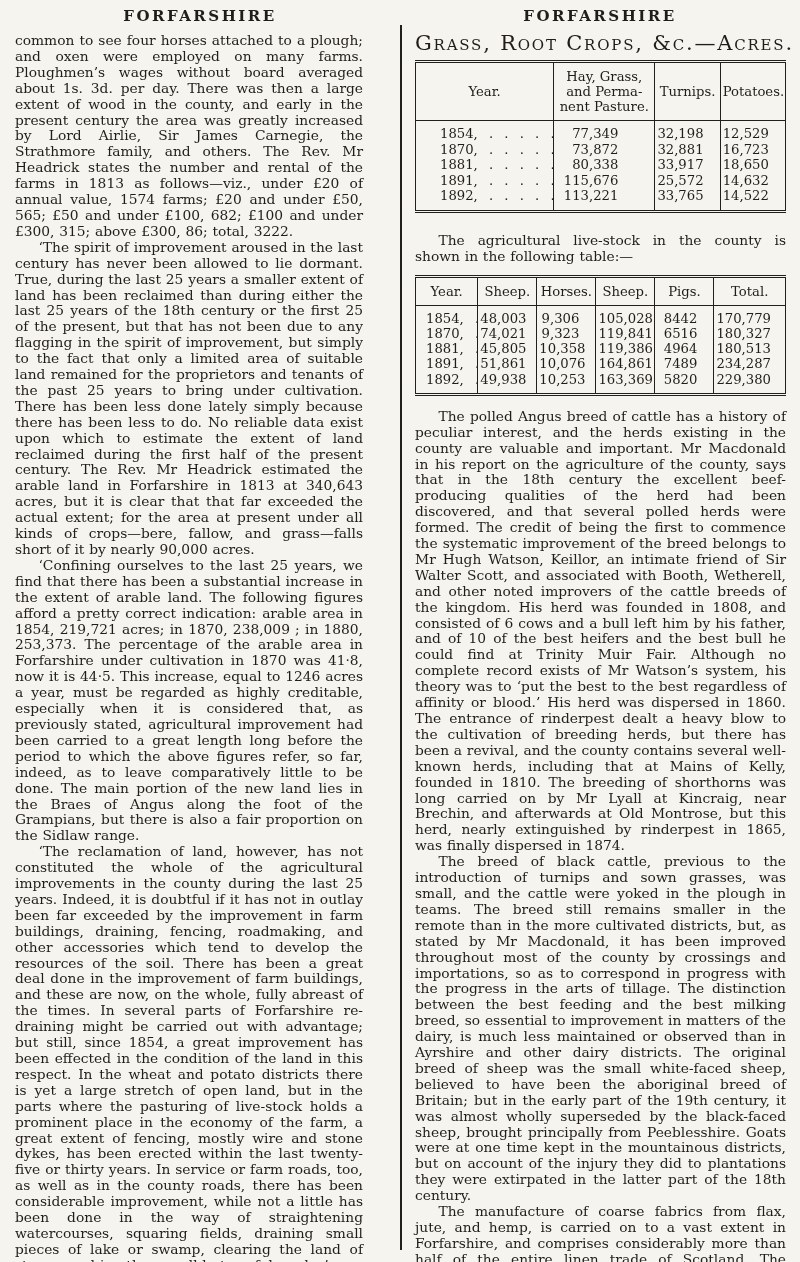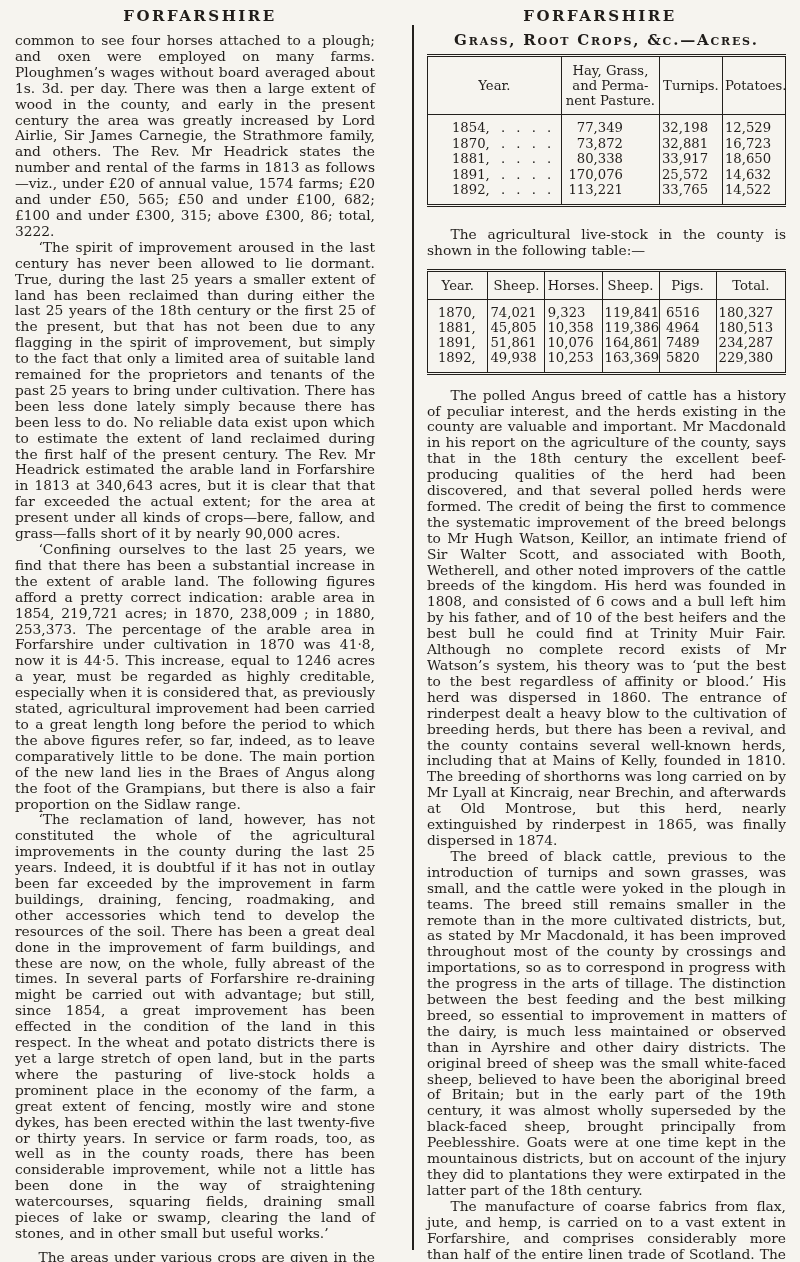--- a/index.html
+++ b/index.html
@@ -30,27 +30,26 @@
     border-left:2px solid #23201c;
     padding:4px 14px 0 13px;
   }
   p {
     margin:0; text-align:justify;
     font-size:13.8px; line-height:15.9px;
     text-indent:1.7em; word-spacing:0.4px;
   }
   p.noindent { text-indent:0; }
   .table-heading {
-    text-align:center;
+    text-align:right;
     font-variant:small-caps;
     letter-spacing:1.8px;
-    font-size:15px;
+    font-size:21px;
     margin:7px 0 3px 0;
     white-space:nowrap;
-    font-weight:bold;
   }
   table.data-table {
     width:100%; border-collapse:collapse; table-layout:fixed;
     margin-top:5px;
     border-top:3px double #23201c;
     border-bottom:3px double #23201c;
     border-left:1.4px solid #23201c;
     border-right:1.4px solid #23201c;
     font-size:13.2px;
   }
@@ -141,21 +140,21 @@
             <td class="num">16,723</td>
           </tr>
           <tr>
             <td class="year">1881, . . . . . .</td>
             <td class="num">80,338</td>
             <td class="num">33,917</td>
             <td class="num">18,650</td>
           </tr>
           <tr>
             <td class="year">1891, . . . . . .</td>
-            <td class="num">170,076</td>
+            <td class="num">115,676</td>
             <td class="num">25,572</td>
             <td class="num">14,632</td>
           </tr>
           <tr>
             <td class="year">1892, . . . . . .</td>
             <td class="num">113,221</td>
             <td class="num">33,765</td>
             <td class="num">14,522</td>
           </tr>
         </tbody>
@@ -169,20 +168,28 @@
             <th class="c-year">Year.</th>
             <th>Sheep.</th>
             <th>Horses.</th>
             <th>Sheep.</th>
             <th>Pigs.</th>
             <th class="c-total">Total.</th>
           </tr>
         </thead>
         <tbody>
           <tr>
+            <td class="year">1854, .</td>
+            <td class="num">48,003</td>
+            <td class="num">9,306</td>
+            <td class="num">105,028</td>
+            <td class="num">8442</td>
+            <td class="num">170,779</td>
+          </tr>
+          <tr>
             <td class="year">1870, .</td>
             <td class="num">74,021</td>
             <td class="num">9,323</td>
             <td class="num">119,841</td>
             <td class="num">6516</td>
             <td class="num">180,327</td>
           </tr>
           <tr>
             <td class="year">1881, .</td>
             <td class="num">45,805</td>

